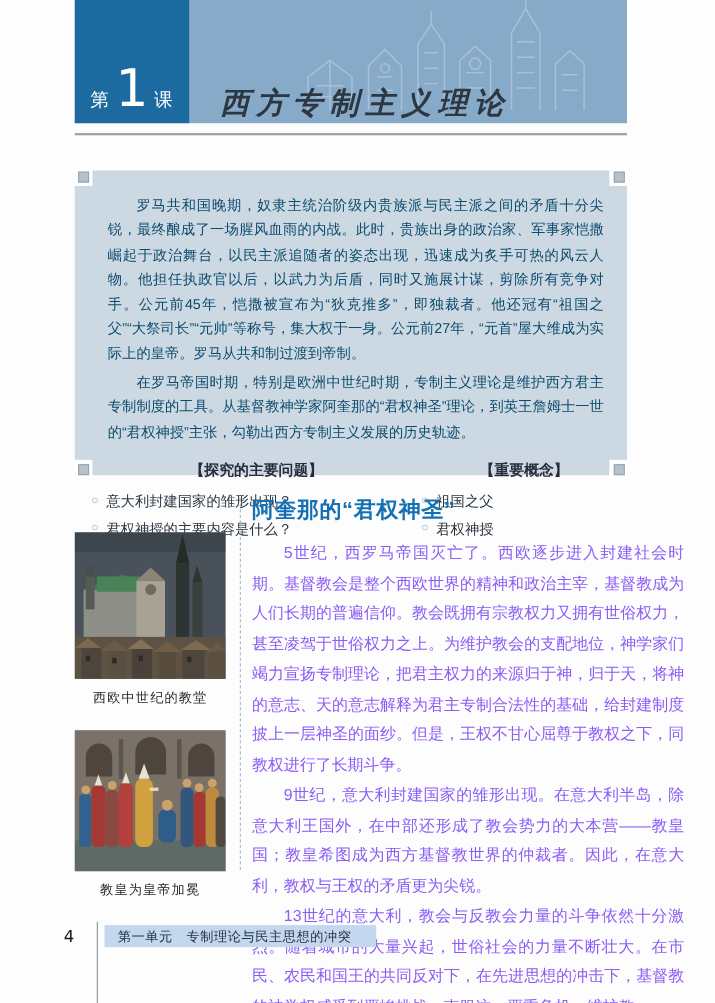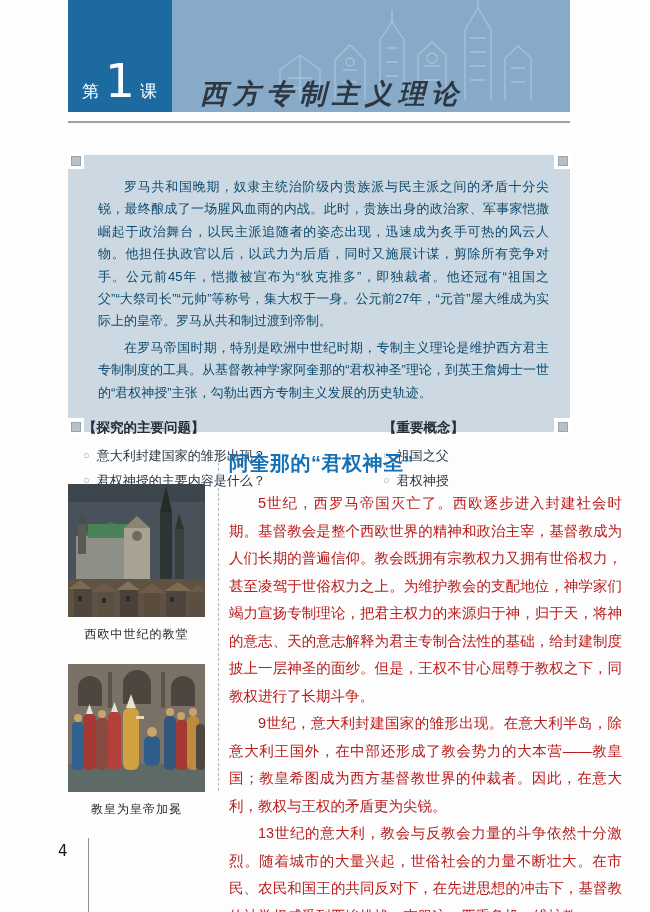--- a/index.html
+++ b/index.html
@@ -30,34 +30,34 @@
   .intro-box{position:absolute;left:68px;top:155px;width:502px;height:277px;background:#cdd9e2;box-sizing:border-box;}
   .corner{position:absolute;width:17px;height:17px;background:#fff;display:flex;align-items:center;justify-content:center;}
   .corner span{display:block;width:8px;height:8px;background:#b6c1ca;border:1px solid #97a4ae;}
   .corner.tl{left:-1px;top:-3px;} .corner.tr{right:-1px;top:-3px;}
   .corner.bl{left:-1px;bottom:-3px;} .corner.br{right:-1px;bottom:-3px;}
   .intro-text{padding:17px 17px 0 26px;}
   .intro-text p{margin:4px;font-size:13px;line-height:22.4px;color:#0c4a6e;text-align:justify;text-indent:2em;}
   .qc-row{display:flex;margin-top:15px;padding-left:15px;}
   .qc-col-left{width:300px;}
   .qc-col-right{flex:1;}
-  .qc-heading{font-size:13.5px;font-weight:bold;color:#242e38;margin-bottom:6px;}
+  .qc-heading{font-size:13.5px;font-weight:bold;color:#242e38;margin-bottom:6px;text-align:center;}
   .qc-item{font-size:13px;line-height:25px;color:#2a3540;display:flex;align-items:center;}
   .bullet{color:#8fa6b5;font-size:11px;margin-right:7px;}
 
   
   .figure{position:absolute;left:68px;width:137px;}
   .fig-img{width:137px;display:block;background:#555;}
   .fig-caption{margin-top:9px;text-align:center;font-size:12px;color:#1e2429;letter-spacing:1px;}
   .fig-church{top:484px;}
   .fig-crown{top:664px;}
   .divider-dashed{position:absolute;left:218px;top:453px;height:338px;width:0;border-left:1px dashed #a9bac6;}
   .text-col{position:absolute;left:229px;top:450px;width:393px;}
   .section-heading{margin:0 0 13px 0;font-size:20px;font-weight:bold;color:#1470b4;letter-spacing:.5px;}
-  .text-col p{margin:0;font-size:14.5px;line-height:27.5px;color:#b91c1c;text-align:justify;text-indent:2em;}
+  .text-col p{margin:0;font-size:14.5px;line-height:27.5px;color:#8b5cf6;text-align:justify;text-indent:2em;}
 
   
   .footer-pagenum{position:absolute;left:58px;top:842px;font-size:15px;color:#16191c;font-family:"DejaVu Sans",sans-serif;}
   .footer-vline{position:absolute;left:88px;top:838px;width:1px;height:74px;background:#8d9297;}
   .footer-bar{
     position:absolute;left:95px;top:841px;width:247px;height:20px;background:#c3d7ef;
     font-size:12px;line-height:20px;color:#28333e;padding-left:12px;box-sizing:border-box;
     letter-spacing:.5px;white-space:nowrap;
   }
 </style>
@@ -223,14 +223,15 @@
 
   <div class="text-col">
     <h2 class="section-heading">阿奎那的“君权神圣”</h2>
     <p>5世纪，西罗马帝国灭亡了。西欧逐步进入封建社会时期。基督教会是整个西欧世界的精神和政治主宰，基督教成为人们长期的普遍信仰。教会既拥有宗教权力又拥有世俗权力，甚至凌驾于世俗权力之上。为维护教会的支配地位，神学家们竭力宣扬专制理论，把君主权力的来源归于神，归于天，将神的意志、天的意志解释为君主专制合法性的基础，给封建制度披上一层神圣的面纱。但是，王权不甘心屈尊于教权之下，同教权进行了长期斗争。</p>
     <p>9世纪，意大利封建国家的雏形出现。在意大利半岛，除意大利王国外，在中部还形成了教会势力的大本营——教皇国；教皇希图成为西方基督教世界的仲裁者。因此，在意大利，教权与王权的矛盾更为尖锐。</p>
     <p>13世纪的意大利，教会与反教会力量的斗争依然十分激烈。随着城市的大量兴起，世俗社会的力量不断壮大。在市民、农民和国王的共同反对下，在先进思想的冲击下，基督教的神学权威受到严峻挑战。克服这一严重危机，维护教</p>
   </div>
 
   <div class="footer-pagenum">4</div>
   <div class="footer-vline"></div>
+  <div class="footer-bar">第一单元　专制理论与民主思想的冲突</div>
 
 </div>
 
 </body></html>

